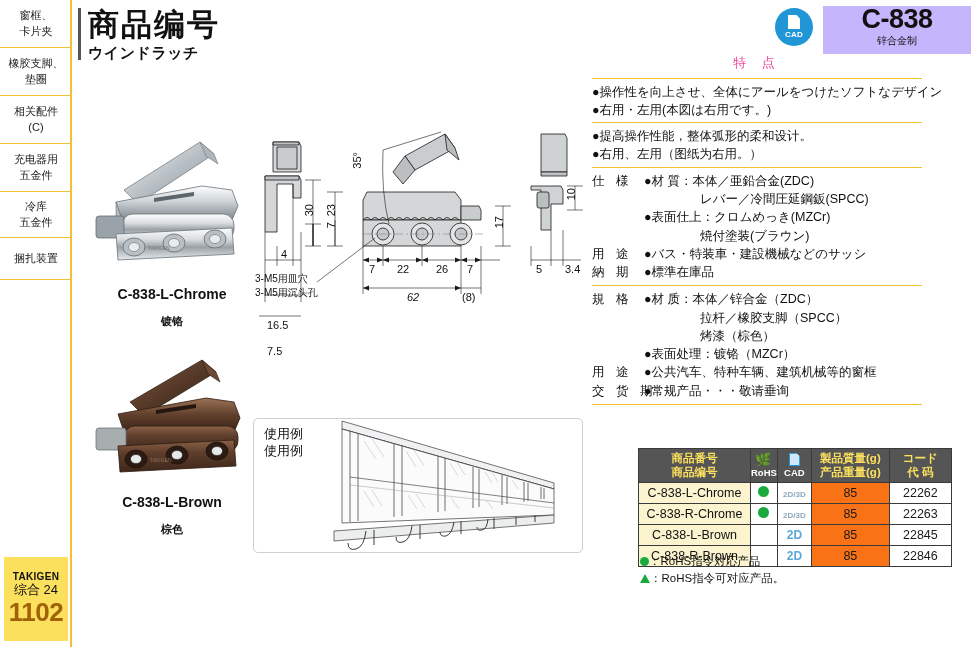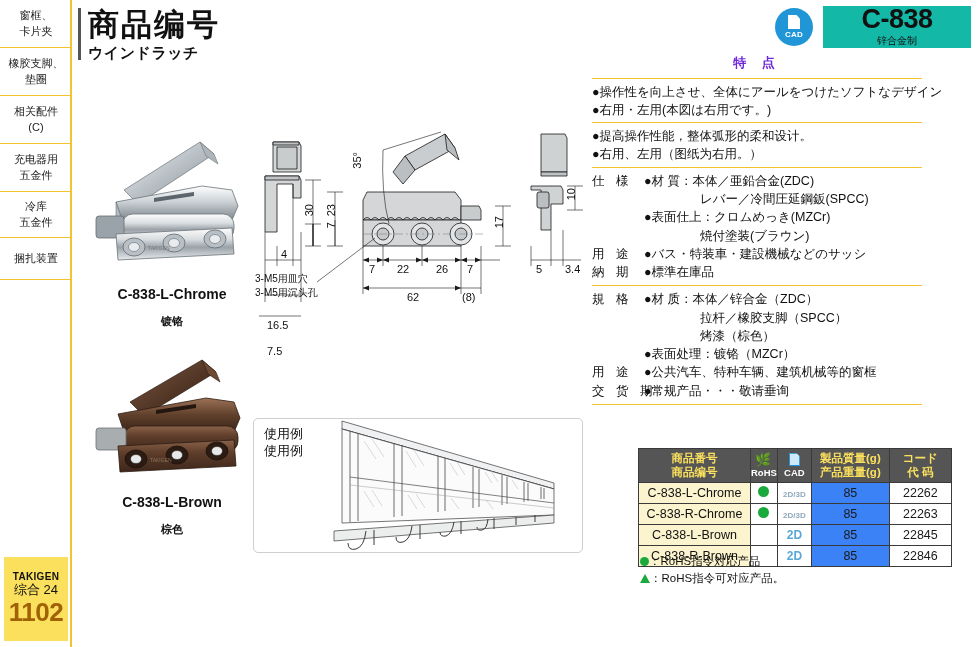--- a/index.html
+++ b/index.html
@@ -63,31 +63,31 @@
   }
   .cad-page {
     width: 12px; height: 14px; background: #fff;
     clip-path: polygon(0 0, 72% 0, 100% 26%, 100% 100%, 0 100%);
     margin-bottom: 1px;
   }
   .cad-label { font-size: 8px; font-weight: bold; color: #fff; letter-spacing: .3px; }
 
   .code-badge {
     position: absolute; left: 823px; top: 6px;
-    width: 148px; height: 42px;
-    background: #14b8a6;
+    width: 148px; height: 48px;
+    background: #c4b5fd;
     display: flex; flex-direction: column;
-    align-items: center; justify-content: center;
+    align-items: center; 
   }
   .code-main { font-size: 27px; font-weight: bold; color: #111; line-height: 1; letter-spacing: -.5px; }
   .code-sub { font-size: 10px; color: #111; margin-top: 1px; }
 
   
   .spec { position: absolute; left: 592px; top: 54px; width: 330px; }
-  .spec-title { text-align: center; font-size: 13px; font-weight: bold; letter-spacing: 6px; color: #6d28d9; padding-bottom: 3px; }
+  .spec-title { text-align: center; font-size: 13px; font-weight: normal; letter-spacing: 6px; color: #ec4899; padding-bottom: 3px; }
   .rule { border-top: 1px solid #f2c230; margin: 3px 0 4px; }
   .spec-line { font-size: 12.5px; line-height: 1.45; color: #111; white-space: nowrap; }
   .spec-row { display: flex; font-size: 12.5px; line-height: 1.5; color: #111; white-space: nowrap; }
   .spec-key { width: 52px; flex: 0 0 52px; letter-spacing: 4px; }
   .spec-val { flex: 1; }
   .indent-1 { padding-left: 52px; }
   .indent-2 { padding-left: 108px; }
 
   
   .photo-wrap { position: absolute; }
@@ -126,21 +126,21 @@
   }
   .th-icon { background: #555555 !important; }
   .icon-stack { display: flex; flex-direction: column; align-items: center; justify-content: center; line-height: 1; }
   .leaf { font-size: 13px; color: #2db84c; }
   .cadmini { width: 11px; height: 13px; background: #cfe9fa; border: 1px solid #2196d6;
              clip-path: polygon(0 0, 70% 0, 100% 25%, 100% 100%, 0 100%); }
   .ic-txt { font-size: 9.5px; font-weight: bold; color: #fff; margin-top: 2px; }
   .c-name { background: #fbf4cf; width: 112px; font-size: 12.5px; color: #111; }
   .c-rohs { width: 26px; background: #fff; }
   .c-cad  { width: 34px; background: #fff; }
-  .c-wt   { width: 78px; background: #3b82f6; }
+  .c-wt   { width: 78px; background: #f97316; }
   .c-code { width: 62px; background: #fff; }
   .dot { display: inline-block; width: 11px; height: 11px; border-radius: 50%; background: #1aa93c; }
   .cad23 { font-size: 8px; color: #8fa8bb; font-weight: bold; }
   .cad2d { font-size: 12px; color: #5aa8d8; font-weight: bold; }
 
   .notes { position: absolute; left: 640px; top: 553px; font-size: 11.5px; line-height: 1.5; color: #111; }
   .n-dot { display: inline-block; width: 9px; height: 9px; border-radius: 50%; background: #1aa93c; vertical-align: -1px; }
   .n-tri { display: inline-block; width: 0; height: 0; border-left: 5px solid transparent;
            border-right: 5px solid transparent; border-bottom: 9px solid #1aa93c; vertical-align: -1px; }
 
@@ -453,21 +453,21 @@
   <div class="dimtxt vert" style="left:48px; top:84px;">30</div>
   <div class="dimtxt vert" style="left:70px; top:84px;">23</div>
   <div class="dimtxt vert" style="left:70px; top:102px;">7</div>
   <div class="dimtxt vert" style="left:238px; top:96px;">17</div>
   <div class="dimtxt vert" style="left:310px; top:68px;">10</div>
 
   <div class="dimtxt" style="left:114px; top:143px;">7</div>
   <div class="dimtxt" style="left:142px; top:143px;">22</div>
   <div class="dimtxt" style="left:181px; top:143px;">26</div>
   <div class="dimtxt" style="left:212px; top:143px;">7</div>
-  <div class="dimtxt" style="left:152px; top:171px;">62</div>
+  <div class="dimtxt" style="left:152px; top:171px;font-style:italic;">62</div>
   <div class="dimtxt" style="left:207px; top:171px;">(8)</div>
   <div class="dimtxt" style="left:281px; top:143px;">5</div>
   <div class="dimtxt" style="left:310px; top:143px;">3.4</div>
 
   <div class="dimtxt" style="left:26px; top:128px;">4</div>
   <div class="dimtxt" style="left:12px; top:178px;margin-top:47px;">7.5</div>
   <div class="dimtxt" style="left:12px; top:199px;">16.5</div>
 
   <div class="dimtxt" style="left:0px; top:152px; font-size:10px;">3-M5用皿穴</div>
   <div class="dimtxt" style="left:0px; top:166px; font-size:10px;">3-M5用沉头孔</div>

